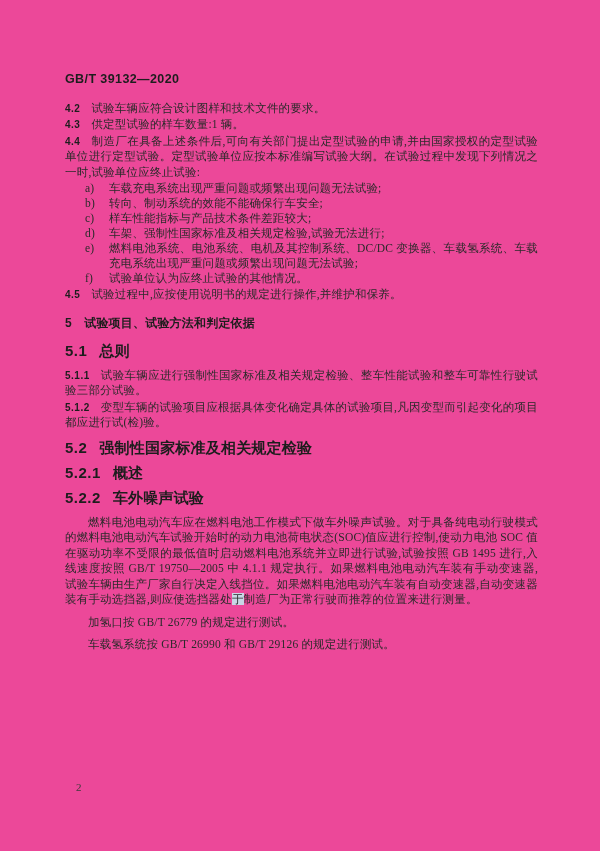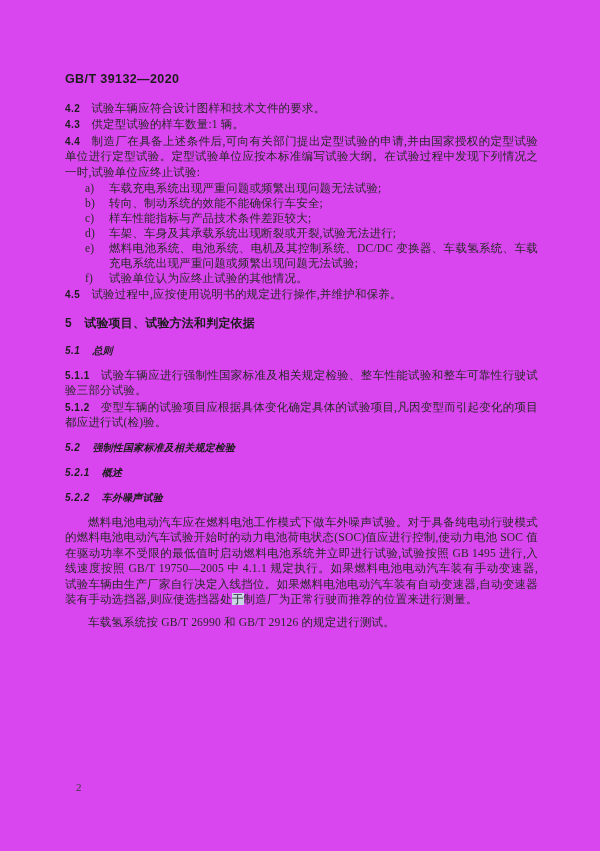--- a/index.html
+++ b/index.html
@@ -4,21 +4,21 @@
 <style>
   html, body { margin: 0; padding: 0; }
   body {
     width: 600px; height: 851px;
     background: #e9e9e9;
     font-family: "Liberation Serif", "DejaVu Serif", serif;
   }
   .page {
     position: relative;
     width: 600px; height: 851px;
-    background: #d946ef;
+    background: #ec4899;
     overflow: hidden;
     color: #2a2a2a;
   }
   .content {
     position: absolute;
     left: 65px; top: 72px;
     width: 473px;
     font-size: 11.5px;
     line-height: 15.5px;
     letter-spacing: 0.2px;
@@ -63,25 +63,24 @@
     font-weight: bold;
     font-size: 12px;
     color: #1d1d1d;
     margin: 12px 0 12px 0;
     line-height: 16px;
   }
   .h1 .num, .h2 .num, .h3 .num { font-size: inherit; margin-right: 12px; }
   .h2, .h3 {
     font-family: "Liberation Sans", "DejaVu Sans", sans-serif;
     font-weight: bold;
-    font-size: 10px;
+    font-size: 15px;
     color: #1d1d1d;
     margin: 9px 0 9px 0;
     line-height: 16px;
-    font-style: italic;
   }
   .ind {
     text-indent: 2em;
     text-align: justify;
     text-justify: inter-ideograph;
     margin: 7px 0 7px 0;
   }
   .hl { background: #c9d7e6; }
   .pagenum {
     position: absolute;
@@ -99,40 +98,41 @@
     <div class="std-header">GB/T 39132—2020</div>
 
     <p class="clause"><span class="num">4.2</span><span>试验车辆应符合设计图样和技术文件的要求。</span></p>
     <p class="clause"><span class="num">4.3</span><span>供定型试验的样车数量:1 辆。</span></p>
     <p class="clause"><span class="num">4.4</span><span>制造厂在具备上述条件后,可向有关部门提出定型试验的申请,并由国家授权的定型试验单位进行定型试验。定型试验单位应按本标准编写试验大纲。在试验过程中发现下列情况之一时,试验单位应终止试验:</span></p>
 
     <div class="sublist">
       <div class="subitem"><span class="letter">a)</span><span>车载充电系统出现严重问题或频繁出现问题无法试验;</span></div>
       <div class="subitem"><span class="letter">b)</span><span>转向、制动系统的效能不能确保行车安全;</span></div>
       <div class="subitem"><span class="letter">c)</span><span>样车性能指标与产品技术条件差距较大;</span></div>
-      <div class="subitem"><span class="letter">d)</span><span>车架、车身及其承载系统出现断裂或开裂,试验无法进行;</span></div>
+      <div class="subitem"><span class="letter">d)</span><span>车架、强制性国家标准及相关规定检验,试验无法进行;</span></div>
       <div class="subitem"><span class="letter">e)</span><span>燃料电池系统、电池系统、电机及其控制系统、DC/DC 变换器、车载氢系统、车载充电系统出现严重问题或频繁出现问题无法试验;</span></div>
       <div class="subitem"><span class="letter">f)</span><span>试验单位认为应终止试验的其他情况。</span></div>
     </div>
 
     <p class="clause"><span class="num">4.5</span><span>试验过程中,应按使用说明书的规定进行操作,并维护和保养。</span></p>
 
     <p class="h1"><span class="num">5</span><span>试验项目、试验方法和判定依据</span></p>
 
     <p class="h2"><span class="num">5.1</span><span>总则</span></p>
 
     <p class="clause"><span class="num">5.1.1</span><span>试验车辆应进行强制性国家标准及相关规定检验、整车性能试验和整车可靠性行驶试验三部分试验。</span></p>
     <p class="clause"><span class="num">5.1.2</span><span>变型车辆的试验项目应根据具体变化确定具体的试验项目,凡因变型而引起变化的项目都应进行试(检)验。</span></p>
 
     <p class="h2"><span class="num">5.2</span><span>强制性国家标准及相关规定检验</span></p>
 
     <p class="h3"><span class="num">5.2.1</span><span>概述</span></p>
 
     <p class="h3"><span class="num">5.2.2</span><span>车外噪声试验</span></p>
     <p class="ind"><span>燃料电池电动汽车应在燃料电池工作模式下做车外噪声试验。对于具备纯电动行驶模式的燃料电池电动汽车试验开始时的动力电池荷电状态(SOC)值应进行控制,使动力电池 SOC 值在驱动功率不受限的最低值时启动燃料电池系统并立即进行试验,试验按照 GB 1495 进行,入线速度按照 GB/T 19750—2005 中 4.1.1 规定执行。如果燃料电池电动汽车装有手动变速器,试验车辆由生产厂家自行决定入线挡位。如果燃料电池电动汽车装有自动变速器,自动变速器装有手动选挡器,则应使选挡器处</span><span class="hl">于</span><span>制造厂为正常行驶而推荐的位置来进行测量。</span></p>
 
+    <p class="ind">加氢口按 GB/T 26779 的规定进行测试。</p>
 
     <p class="ind">车载氢系统按 GB/T 26990 和 GB/T 29126 的规定进行测试。</p>
 
   </div>
 
   <div class="pagenum">2</div>
 </div>
 
 </body></html>

